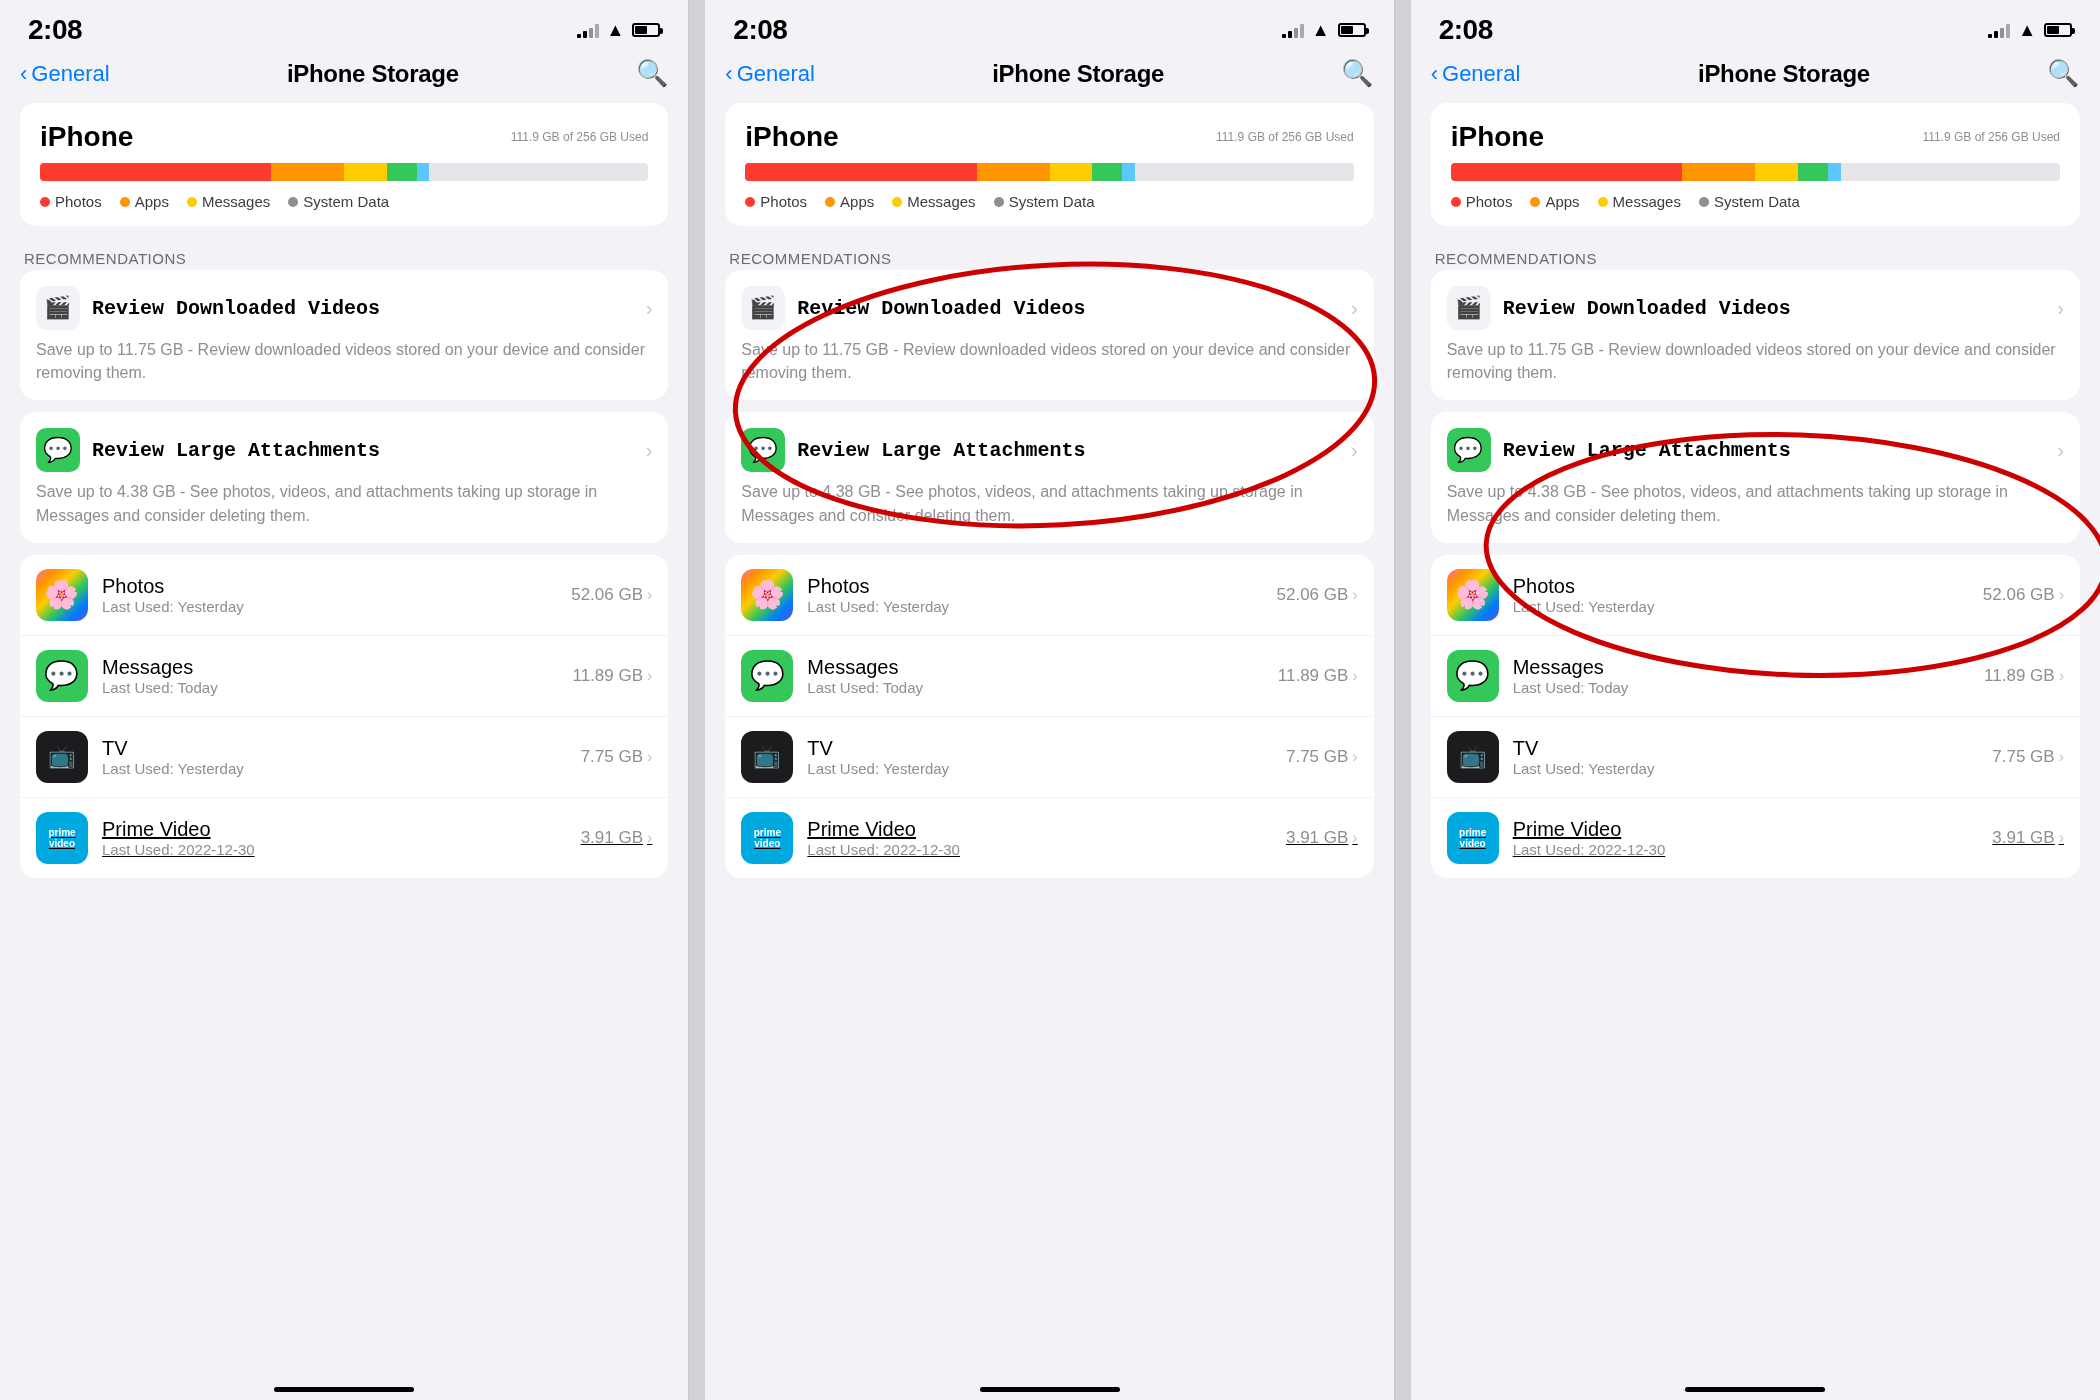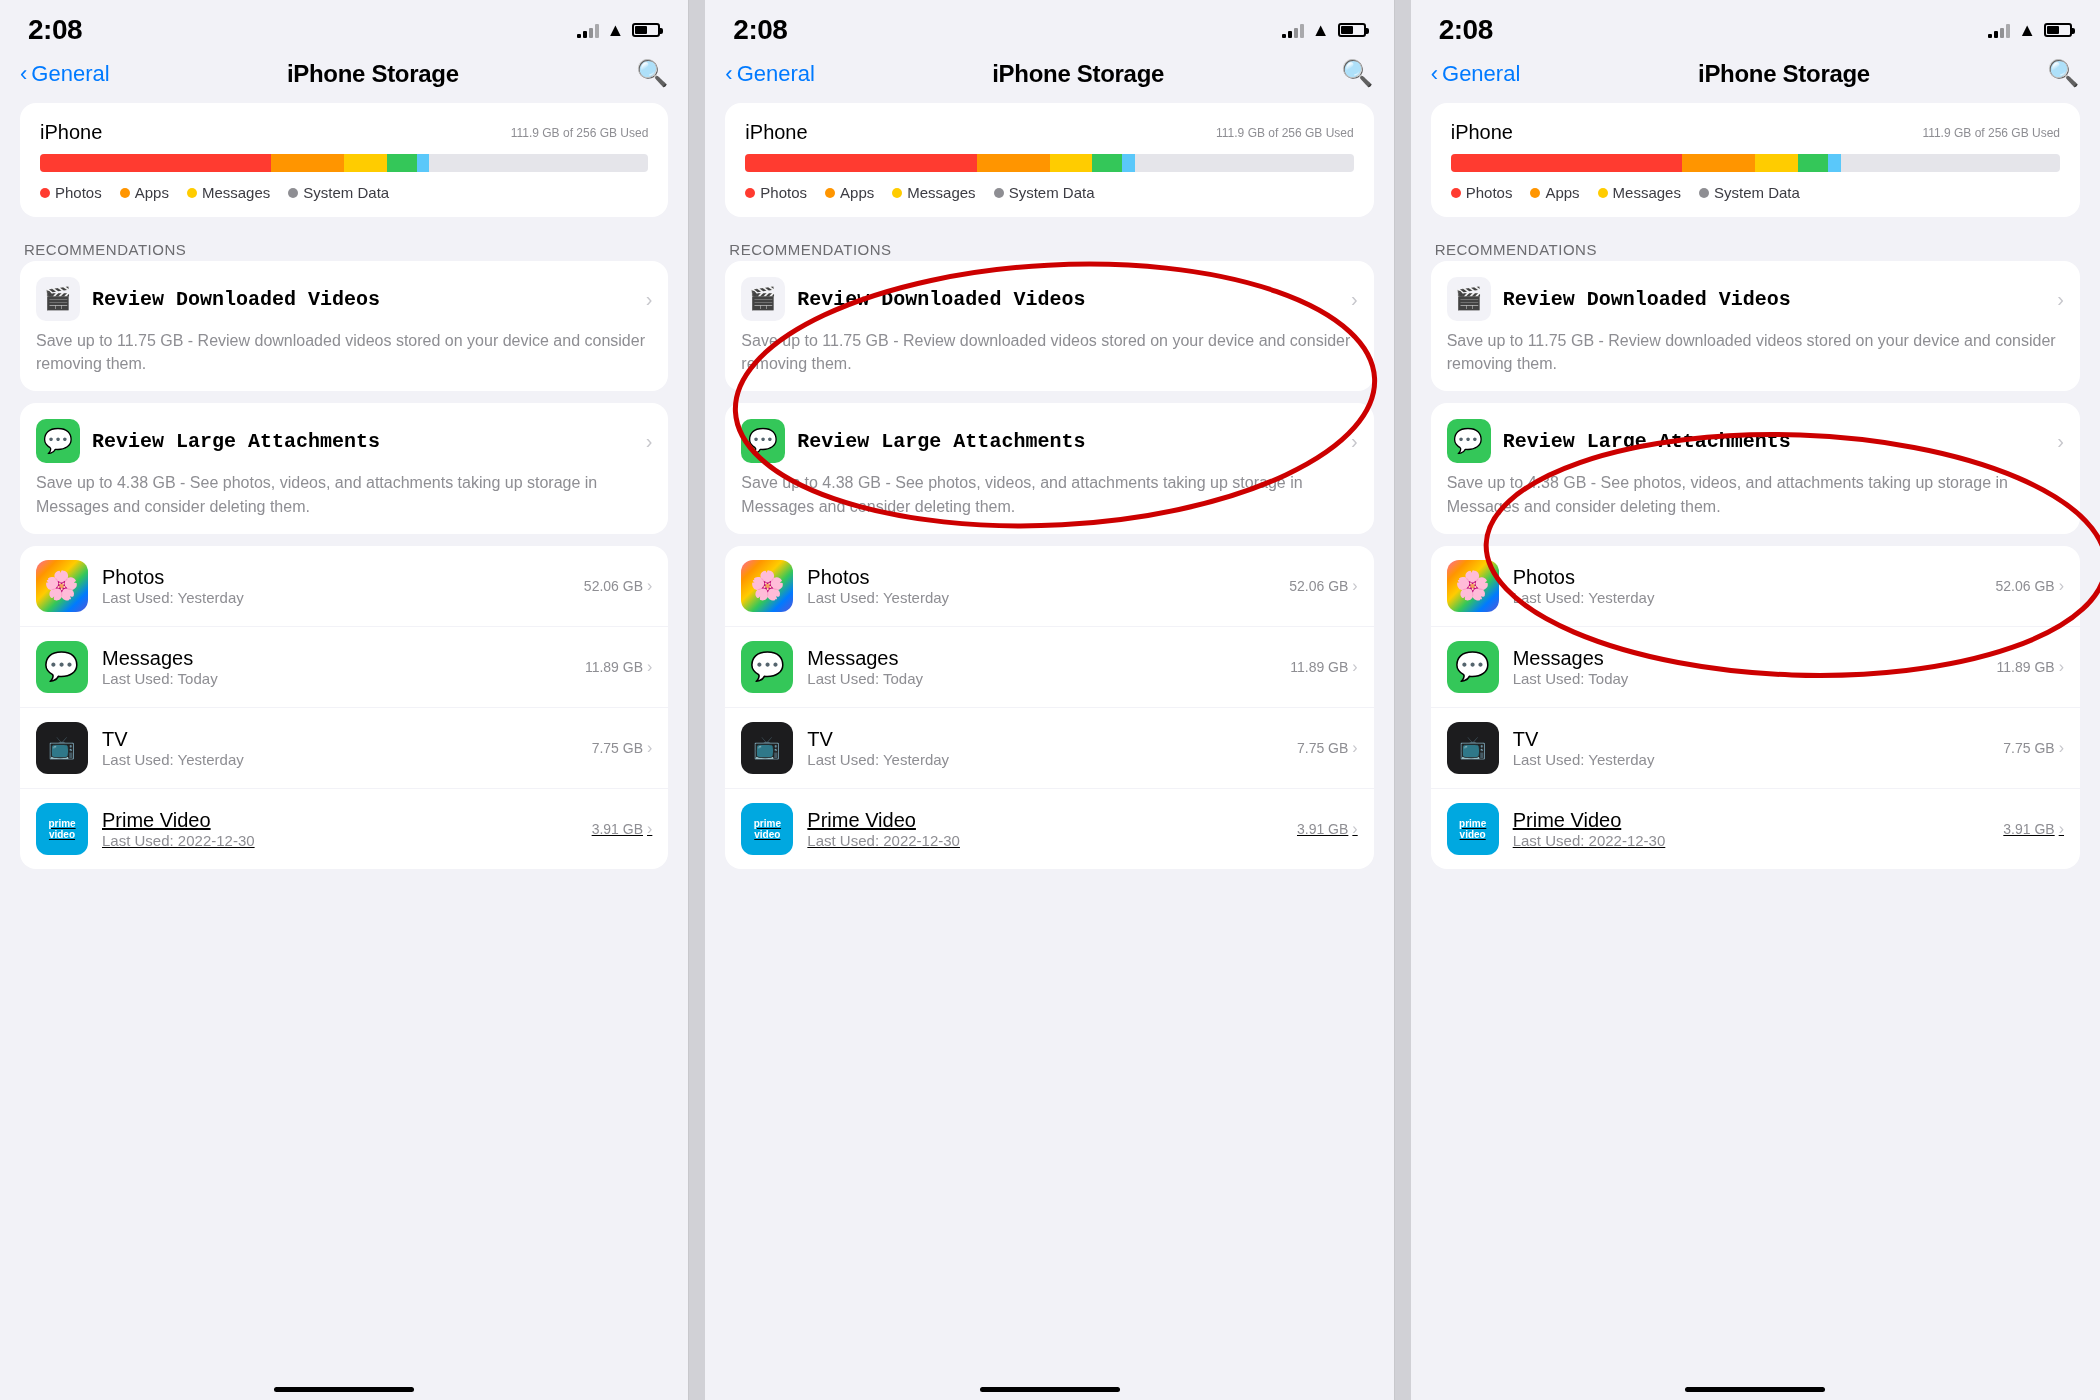--- a/index.html
+++ b/index.html
@@ -102,22 +102,22 @@
       padding: 18px 20px 16px;
       margin-bottom: 24px;
     }
     .storage-header {
       display: flex;
       justify-content: space-between;
       align-items: center;
       margin-bottom: 10px;
     }
     .storage-device-name {
-      font-size: 20px;
-      font-weight: 400;
+      font-size: 28px;
+      font-weight: 700;
       color: #000;
     }
     .storage-used-text {
       font-size: 12px;
       color: #8e8e93;
     }
     .storage-bar-track {
       width: 100%;
       height: 18px;
       background: #e5e5ea;
@@ -247,21 +247,21 @@
     }
     .app-info {
       flex: 1;
     }
     .app-name { font-size: 20px; font-weight: 500; color: #000; }
     .app-last-used { font-size: 15px; color: #8e8e93; }
     .app-size-row {
       display: flex; align-items: center; gap: 4px;
       color: #8e8e93;
     }
-    .app-size { font-size: 14px; }
+    .app-size { font-size: 17px; }
     .app-chevron { font-size: 16px; color: #c7c7cc; }
 
     
     .underline-bar {
       position: absolute;
       bottom: 8px;
       left: 50%;
       transform: translateX(-50%);
       width: 140px;
       height: 5px;

